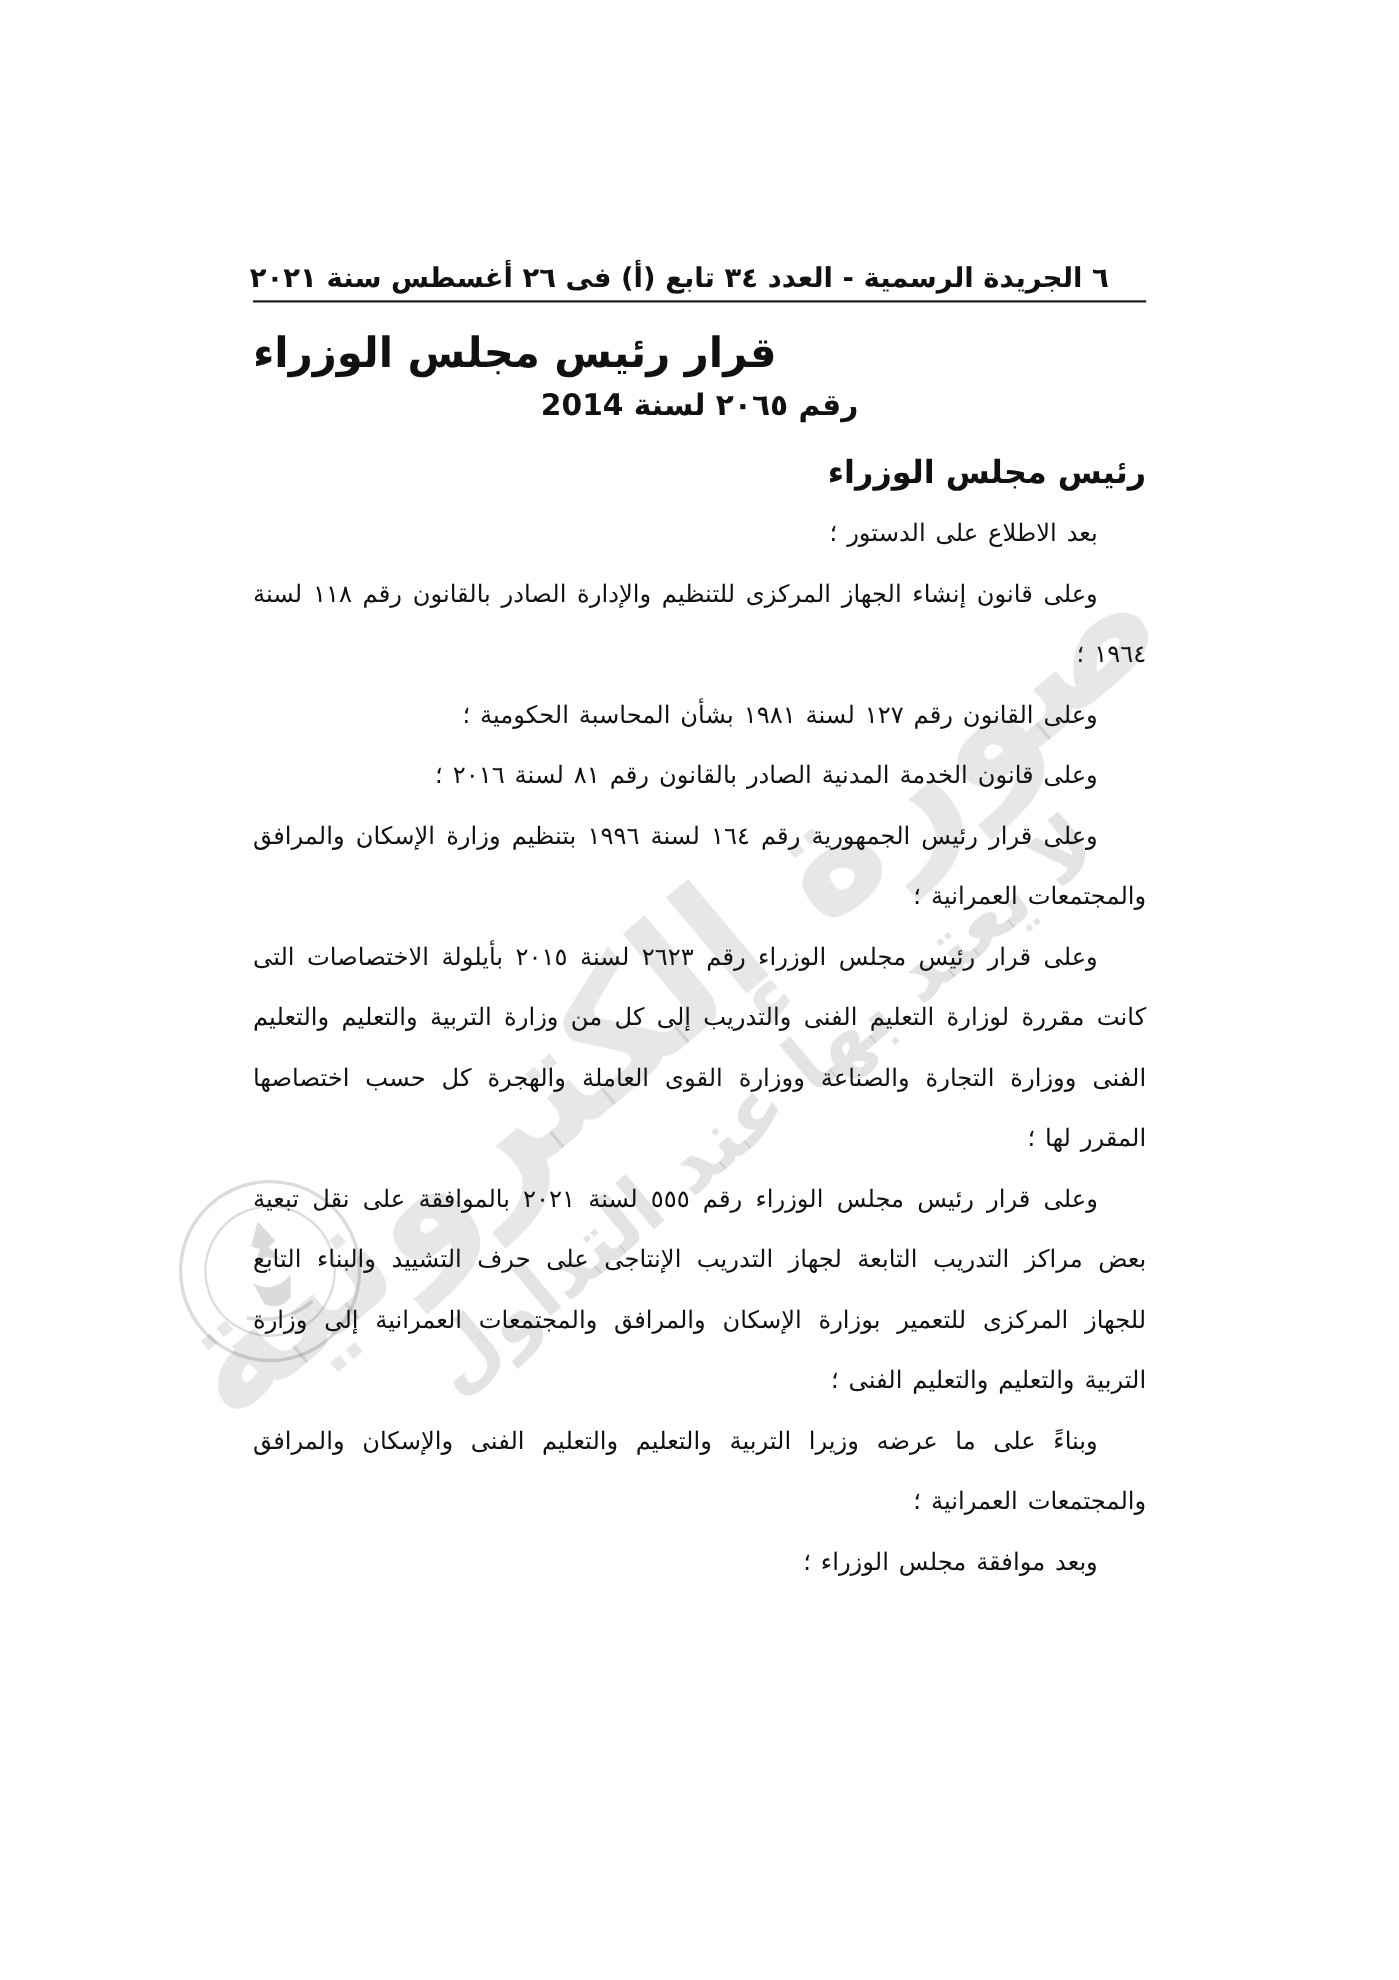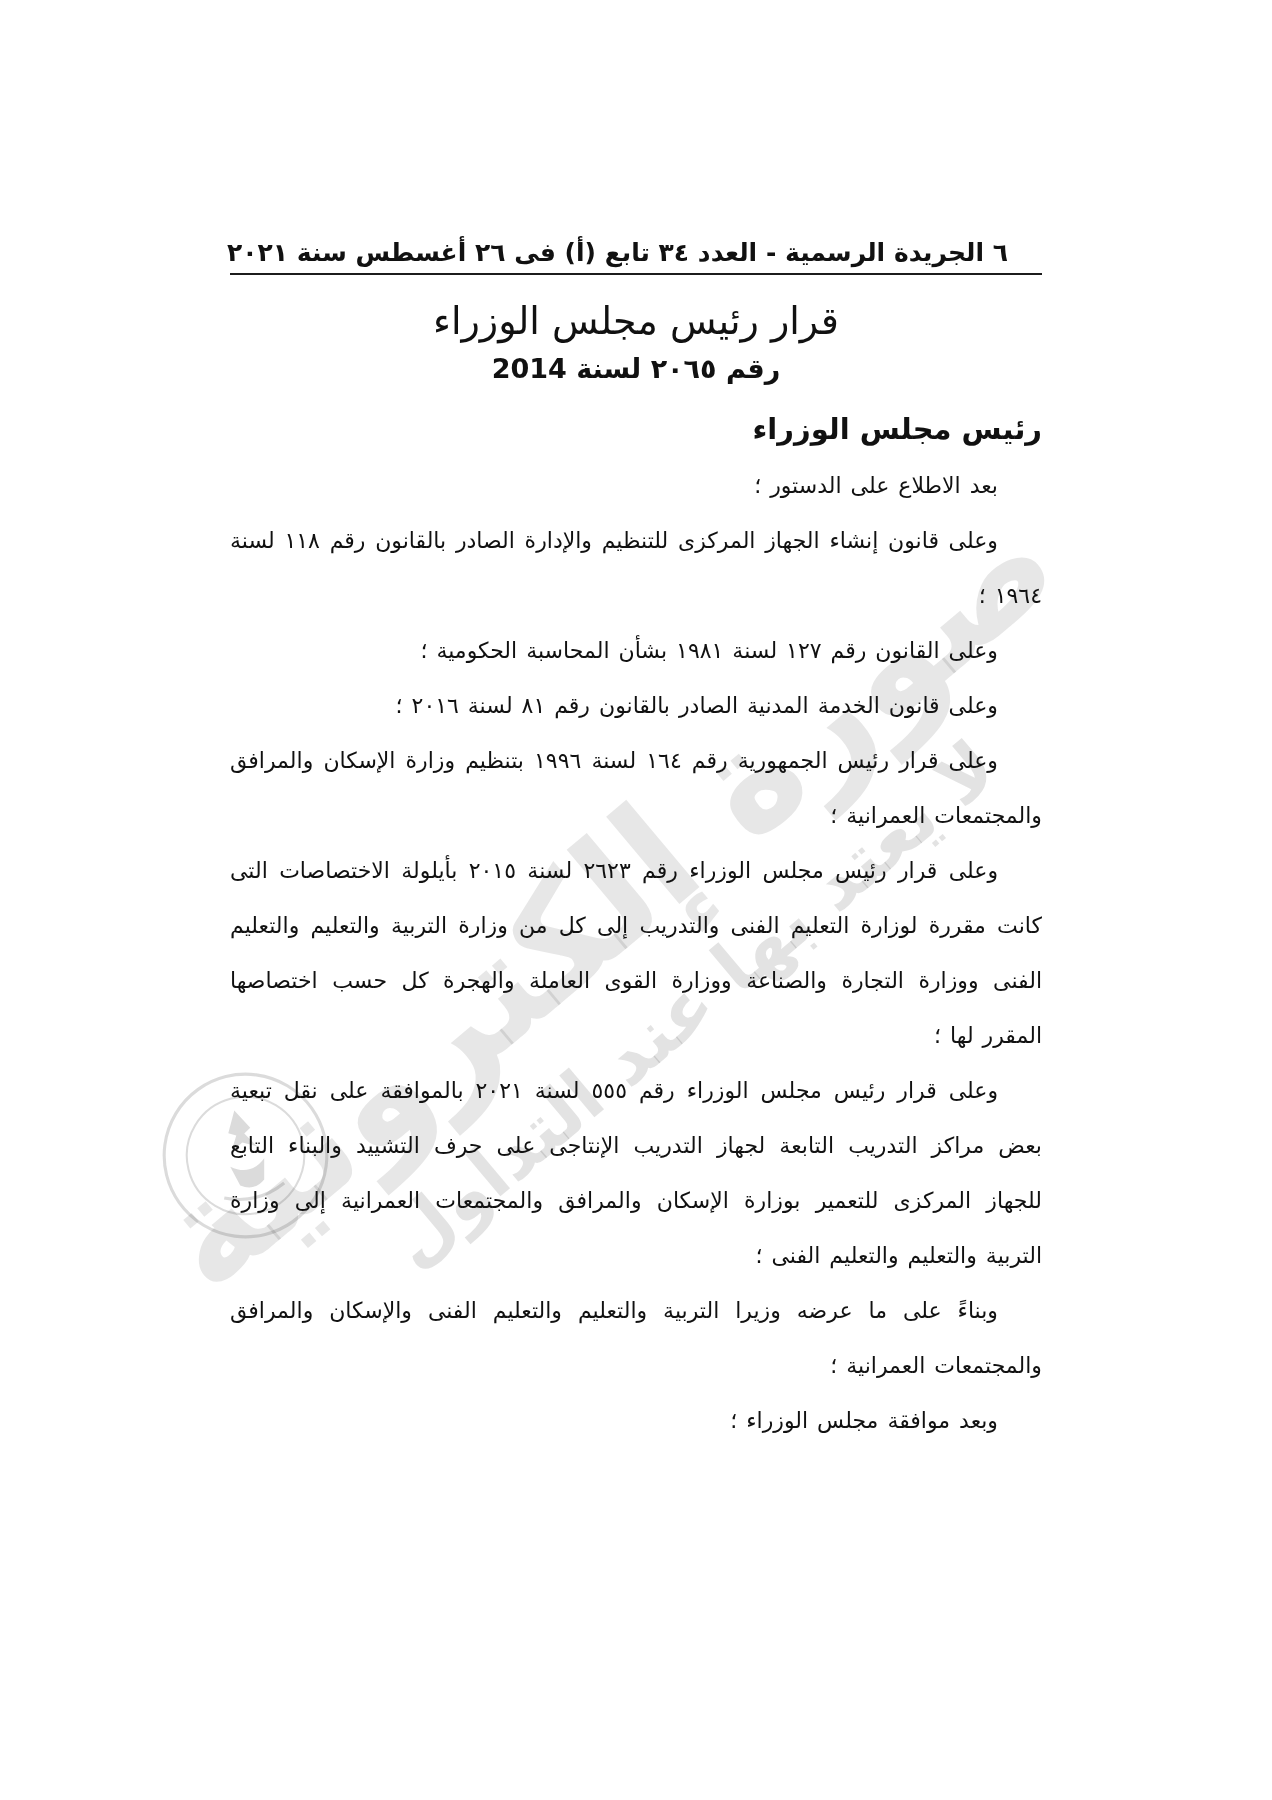--- a/index.html
+++ b/index.html
@@ -72,23 +72,23 @@
     padding-bottom: 6px;
     border-bottom: 2px solid #1c1c1c;
     white-space: nowrap;
   }
   .header-row .pnum {
     margin-right: 34px; 
     display: inline-block;
   }
   .decree-title {
     margin-top: 24px;
-    text-align: center;
+    text-align: left;
     font-size: 38px;
-    font-weight: normal;
+    font-weight: bold;
     letter-spacing: 1px;
   }
   .decree-number {
     margin-top: 10px;
     text-align: center;
     font-size: 27px;
     font-weight: bold;
   }
   .issuer {
     margin-top: 28px;

